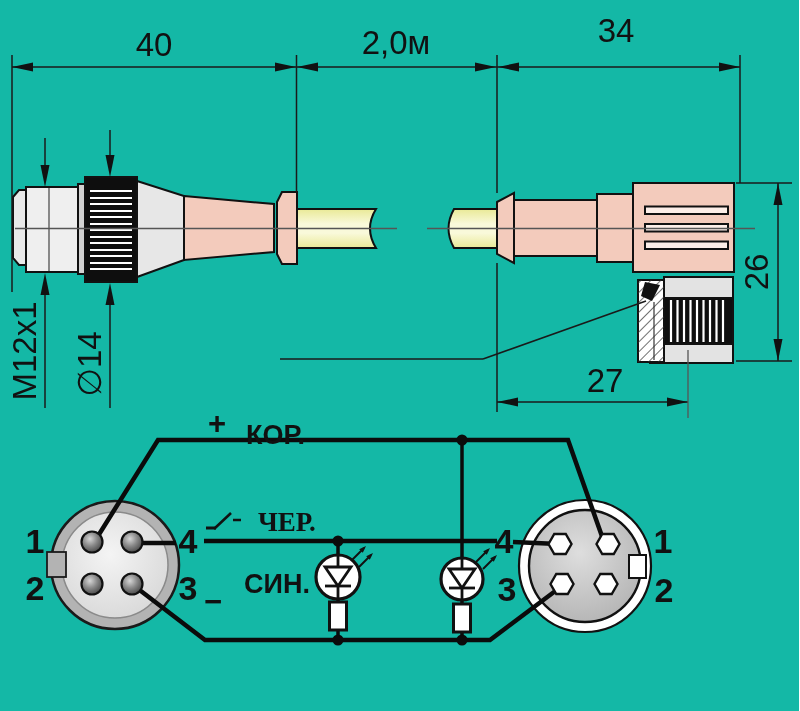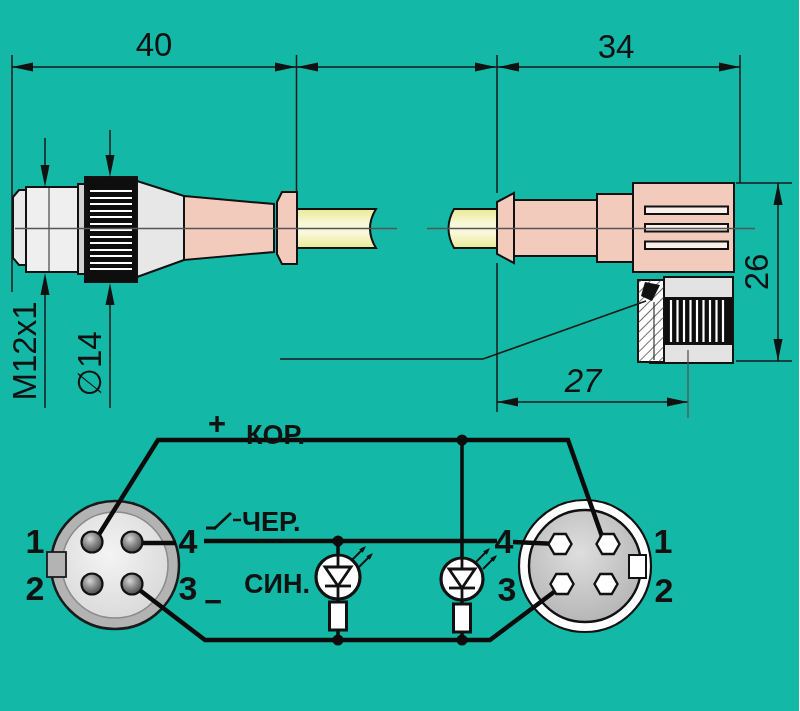--- a/index.html
+++ b/index.html
@@ -229,29 +229,30 @@
   </g>
   <g stroke="#111" stroke-width="2.4" fill="#fff">
     <polygon points="548.5,544 554.25,534 565.75,534 571.5,544 565.75,554 554.25,554"></polygon>
     <polygon points="596.5,544 602.25,534 613.75,534 619.5,544 613.75,554 602.25,554"></polygon>
     <polygon points="550.5,584 556.25,574 567.75,574 573.5,584 567.75,594 556.25,594"></polygon>
     <polygon points="594.5,584 600.25,574 611.75,574 617.5,584 611.75,594 600.25,594"></polygon>
   </g>
 </svg>
 
 <div class="txt dim" style="left:114px;top:26px;width:80px;">40</div>
-<div class="txt dim" style="left:576px;top:28px;width:80px;">34</div>
+<div class="txt dim" style="left:336px;top:24px;width:120px;">2,0м</div>
+<div class="txt dim" style="left:576px;top:12px;width:80px;">34</div>
 <div class="txt dim rot" style="left:717px;top:252px;width:80px;height:40px;line-height:40px;">26</div>
-<div class="txt dim" style="left:543px;top:362px;width:80px;font-style:italic;">27</div>
+<div class="txt dim" style="left:565px;top:362px;width:80px;">27</div>
 <div class="txt dim rot" style="left:-35px;top:331px;width:120px;height:40px;line-height:40px;">M12x1</div>
 <div class="txt dim rot" style="left:40px;top:344px;width:100px;height:40px;line-height:40px;">∅14</div>
 
 <div class="txt sign" style="left:208px;top:406px;">+</div>
 <div class="txt wirelbl" style="left:246px;top:420px;">КОР.</div>
-<div class="txt wirelbl" style="left:242px;top:507px;">ЧЕР.</div>
+<div class="txt wirelbl" style="left:258px;top:507px;font-family:Liberation Serif, serif;">ЧЕР.</div>
 <div class="txt sign" style="left:204px;top:584px;">−</div>
 <div class="txt wirelbl" style="left:244px;top:569px;">СИН.</div>
 
 <div class="txt pin" style="left:15px;top:521px;">1</div>
 <div class="txt pin" style="left:15px;top:568px;">2</div>
 <div class="txt pin" style="left:168px;top:521px;">4</div>
 <div class="txt pin" style="left:168px;top:568px;">3</div>
 
 <div class="txt pin" style="left:484px;top:521px;">4</div>
 <div class="txt pin" style="left:487px;top:569px;">3</div>

